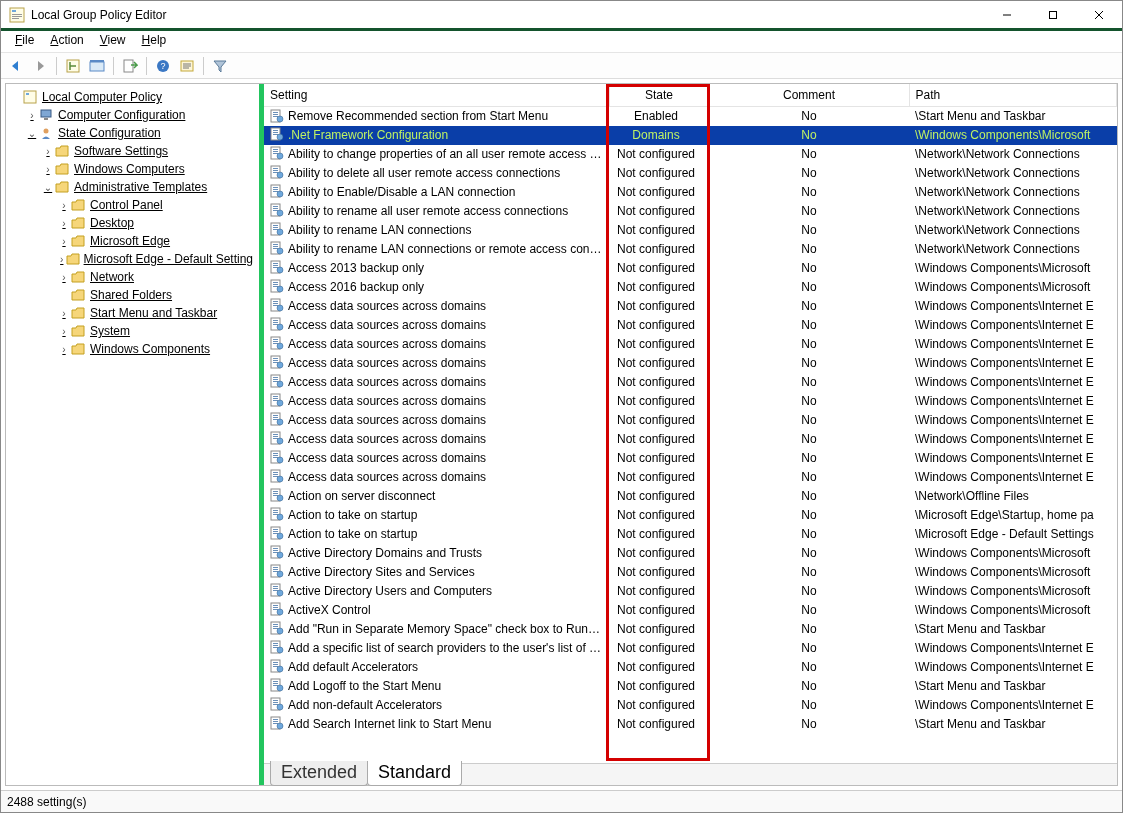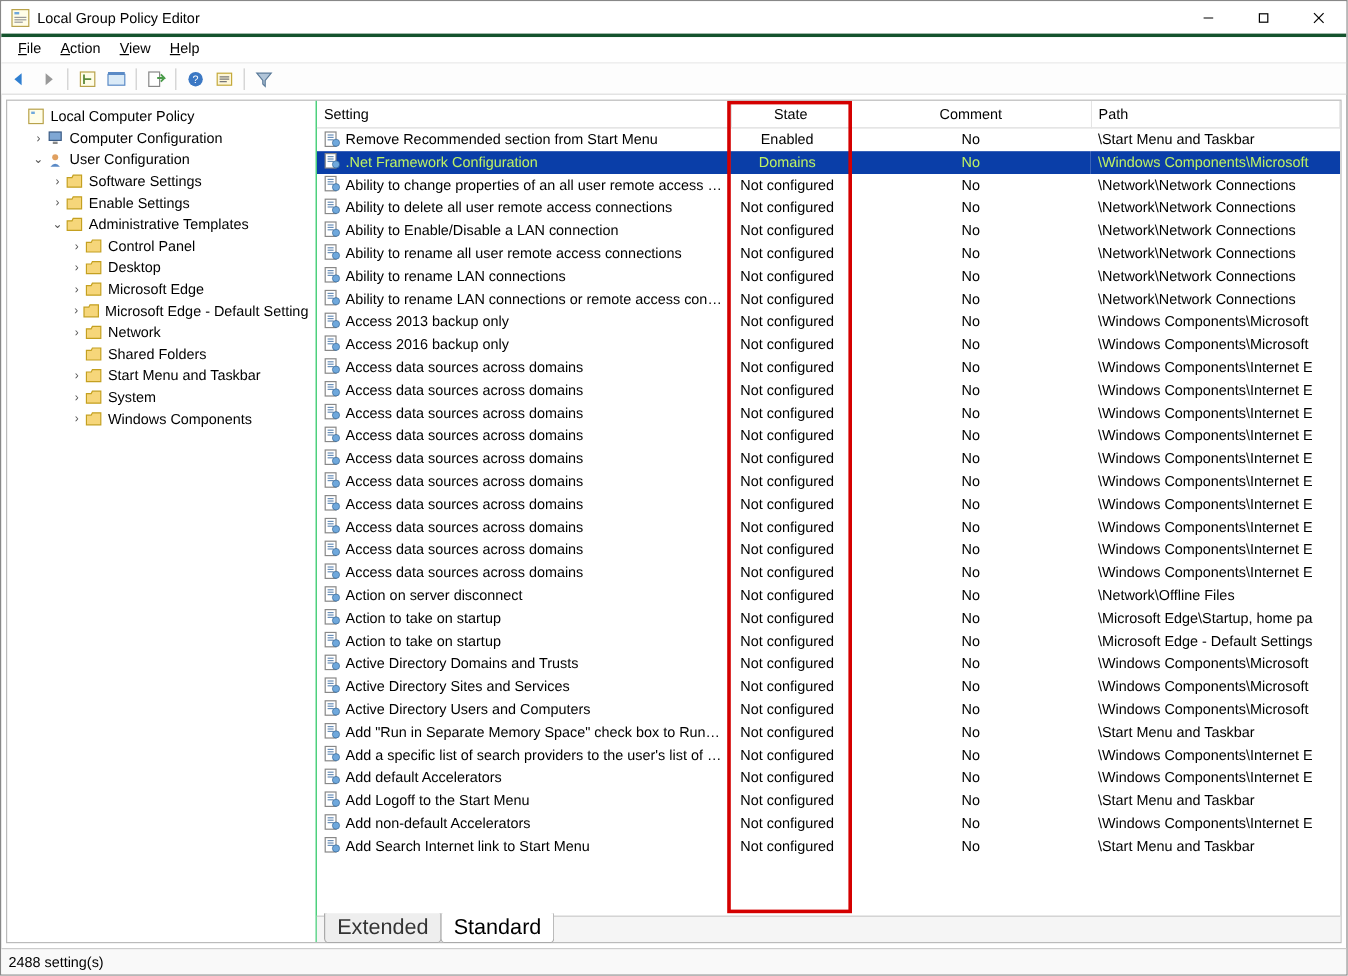--- a/index.html
+++ b/index.html
@@ -71,23 +71,24 @@
   .content {
     flex:1;
     display:flex;
     border: 1px solid #bbb;
     margin: 4px;
     min-height: 0;
     background:#fff;
   }
   .tree-pane {
     width: 258px;
-    border-right: 1px solid #22c55e;
+    border-right: 5px solid #22c55e;
     overflow:auto;
     padding: 4px 0;
+    text-decoration: underline;
   }
   .tree ul { list-style:none; margin:0; padding:0 0 0 16px; }
   .tree > ul { padding-left: 4px; }
   .tree li { white-space: nowrap; }
   .tree-row { display:flex; align-items:center; height:18px; padding-right:4px;}
   .tree-row .caret { width:12px; display:inline-block; text-align:center; color:#555; font-size:10px;}
   .tree-row .node-icon { width:16px; height:16px; display:inline-flex; align-items:center; justify-content:center; margin-right:2px;}
   .tree-row .label { padding: 0 2px; }
   .tree-row.selected-tree .label { background:#cde8ff; outline:1px solid #99d1ff; }
   .folder-icon svg, .node-icon svg { width:14px; height:14px; }
@@ -308,21 +309,21 @@
             </li>
             <li>
               <div class="tree-row">
                 <span class="caret">⌄</span>
                 <span class="node-icon">
                     <svg viewBox="0 0 14 14">
                       <circle cx="7" cy="5" r="2.5" fill="#e0a060"></circle>
                       <path d="M3 13 Q7 8 11 13 Z" fill="#5a8ac6"></path>
                     </svg>
                   </span>
-                <span class="label">User Configuration</span>
+                <span class="label">State Configuration</span>
               </div>
               <ul>
                 <li>
                     <div class="tree-row">
                       <span class="caret">›</span>
                       <span class="node-icon folder-icon">
                         <svg viewBox="0 0 14 14">
                           <path d="M1 4 L5 4 L6 2 L13 2 L13 12 L1 12 Z" fill="#f6d67a" stroke="#c4a020"></path>
                         </svg>
                       </span>
@@ -330,21 +331,21 @@
                     </div>
                   </li>
                 <li>
                     <div class="tree-row">
                       <span class="caret">›</span>
                       <span class="node-icon folder-icon">
                         <svg viewBox="0 0 14 14">
                           <path d="M1 4 L5 4 L6 2 L13 2 L13 12 L1 12 Z" fill="#f6d67a" stroke="#c4a020"></path>
                         </svg>
                       </span>
-                      <span class="label">Enable Settings</span>
+                      <span class="label">Windows Computers</span>
                     </div>
                   </li>
                 <li>
                   <div class="tree-row">
                       <span class="caret">⌄</span>
                       <span class="node-icon folder-icon">
                         <svg viewBox="0 0 14 14">
                           <path d="M1 4 L5 4 L6 2 L13 2 L13 12 L1 12 Z" fill="#f6d67a" stroke="#c4a020"></path>
                         </svg>
                       </span>
@@ -791,20 +792,32 @@
               <td class="comment-col">No</td>
               <td>\Windows Components\Microsoft</td>
             </tr>
             <tr>
               <td><span class="row-icon"><svg viewBox="0 0 14 14">
                     <rect x="1" y="1" width="9" height="12" fill="#fff" stroke="#888"></rect>
                     <rect x="3" y="3" width="5" height="1" fill="#6a8fb8"></rect>
                     <rect x="3" y="5" width="5" height="1" fill="#6a8fb8"></rect>
                     <rect x="3" y="7" width="5" height="1" fill="#6a8fb8"></rect>
                     <circle cx="10" cy="10" r="3" fill="#6fa8dc" stroke="#2a5a8a" stroke-width="0.5"></circle>
+                  </svg></span>ActiveX Control</td>
+              <td class="state-col">Not configured</td>
+              <td class="comment-col">No</td>
+              <td>\Windows Components\Microsoft</td>
+            </tr>
+            <tr>
+              <td><span class="row-icon"><svg viewBox="0 0 14 14">
+                    <rect x="1" y="1" width="9" height="12" fill="#fff" stroke="#888"></rect>
+                    <rect x="3" y="3" width="5" height="1" fill="#6a8fb8"></rect>
+                    <rect x="3" y="5" width="5" height="1" fill="#6a8fb8"></rect>
+                    <rect x="3" y="7" width="5" height="1" fill="#6a8fb8"></rect>
+                    <circle cx="10" cy="10" r="3" fill="#6fa8dc" stroke="#2a5a8a" stroke-width="0.5"></circle>
                   </svg></span>Add "Run in Separate Memory Space" check box to Run dial...</td>
               <td class="state-col">Not configured</td>
               <td class="comment-col">No</td>
               <td>\Start Menu and Taskbar</td>
             </tr>
             <tr>
               <td><span class="row-icon"><svg viewBox="0 0 14 14">
                     <rect x="1" y="1" width="9" height="12" fill="#fff" stroke="#888"></rect>
                     <rect x="3" y="3" width="5" height="1" fill="#6a8fb8"></rect>
                     <rect x="3" y="5" width="5" height="1" fill="#6a8fb8"></rect>

